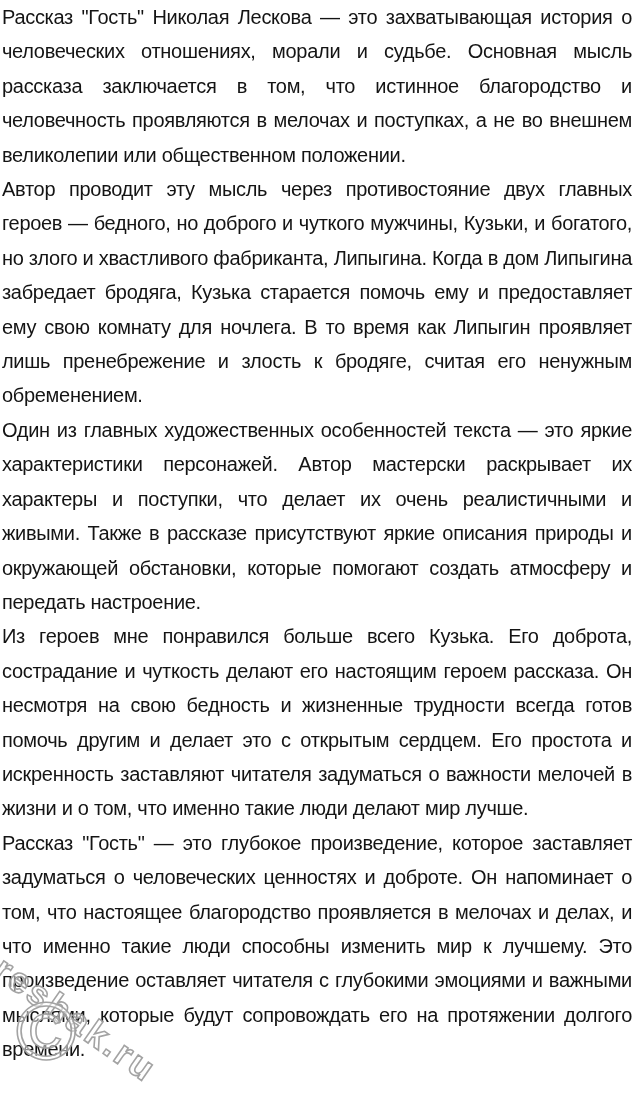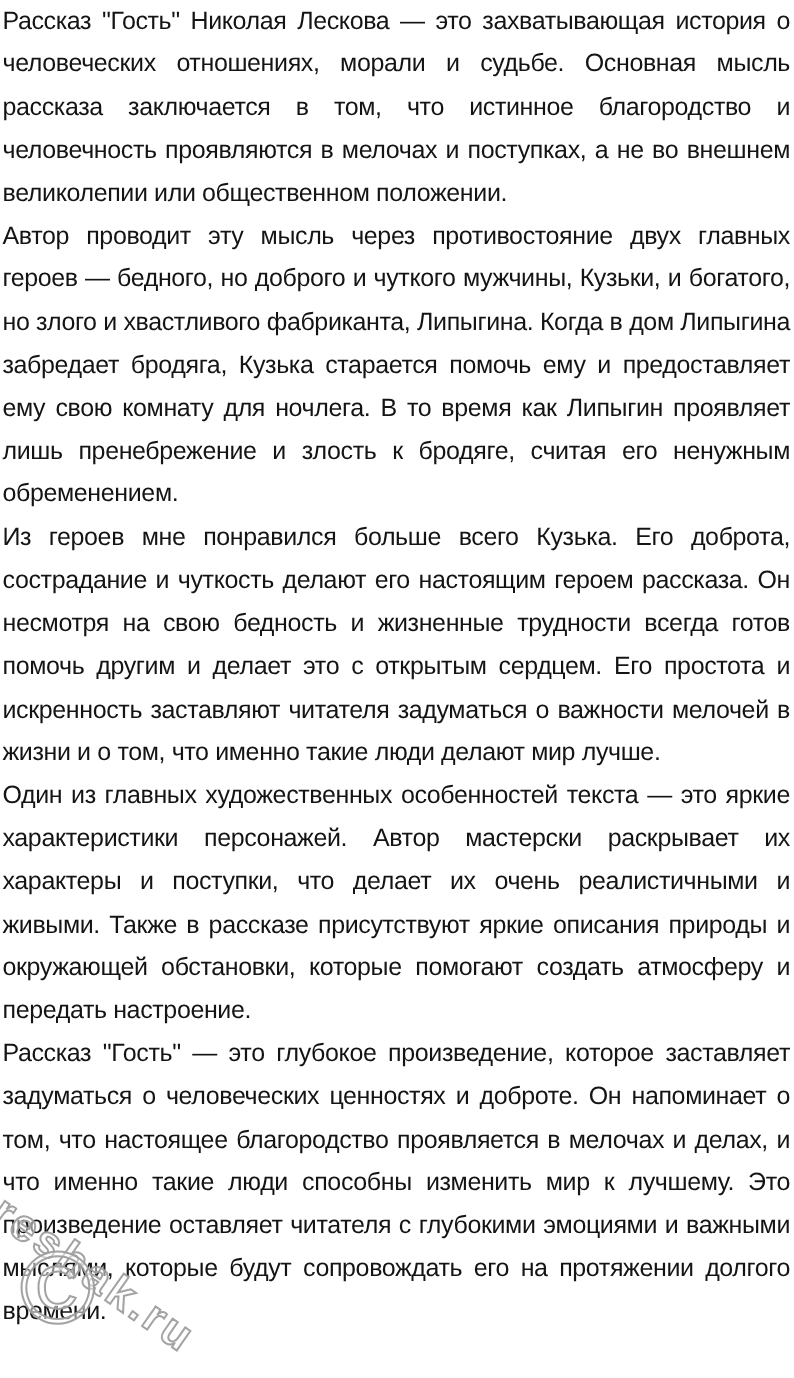--- a/index.html
+++ b/index.html
@@ -59,22 +59,22 @@
   }
 </style>
 </head>
 <body>
 
 <div class="page">
 
   <div class="text-block">
     <p>Рассказ "Гость" Николая Лескова — это захватывающая история о человеческих отношениях, морали и судьбе. Основная мысль рассказа заключается в том, что истинное благородство и человечность проявляются в мелочах и поступках, а не во внешнем великолепии или общественном положении.</p>
     <p>Автор проводит эту мысль через противостояние двух главных героев — бедного, но доброго и чуткого мужчины, Кузьки, и богатого, но злого и хвастливого фабриканта, Липыгина. Когда в дом Липыгина забредает бродяга, Кузька старается помочь ему и предоставляет ему свою комнату для ночлега. В то время как Липыгин проявляет лишь пренебрежение и злость к бродяге, считая его ненужным обременением.</p>
+    <p>Один из главных художественных особенностей текста — это яркие характеристики персонажей. Автор мастерски раскрывает их характеры и поступки, что делает их очень реалистичными и живыми. Также в рассказе присутствуют яркие описания природы и окружающей обстановки, которые помогают создать атмосферу и передать настроение.</p>
     <p>Из героев мне понравился больше всего Кузька. Его доброта, сострадание и чуткость делают его настоящим героем рассказа. Он несмотря на свою бедность и жизненные трудности всегда готов помочь другим и делает это с открытым сердцем. Его простота и искренность заставляют читателя задуматься о важности мелочей в жизни и о том, что именно такие люди делают мир лучше.</p>
-    <p>Один из главных художественных особенностей текста — это яркие характеристики персонажей. Автор мастерски раскрывает их характеры и поступки, что делает их очень реалистичными и живыми. Также в рассказе присутствуют яркие описания природы и окружающей обстановки, которые помогают создать атмосферу и передать настроение.</p>
     <p>Рассказ "Гость" — это глубокое произведение, которое заставляет задуматься о человеческих ценностях и доброте. Он напоминает о том, что настоящее благородство проявляется в мелочах и делах, и что именно такие люди способны изменить мир к лучшему. Это произведение оставляет читателя с глубокими эмоциями и важными мыслями, которые будут сопровождать его на протяжении долгого времени.</p>
   </div>
 
   <div class="watermark">
     <span class="wm-text">reshak.ru</span>
     <span class="wm-symbol">©</span>
   </div>
 
 </div>
 

